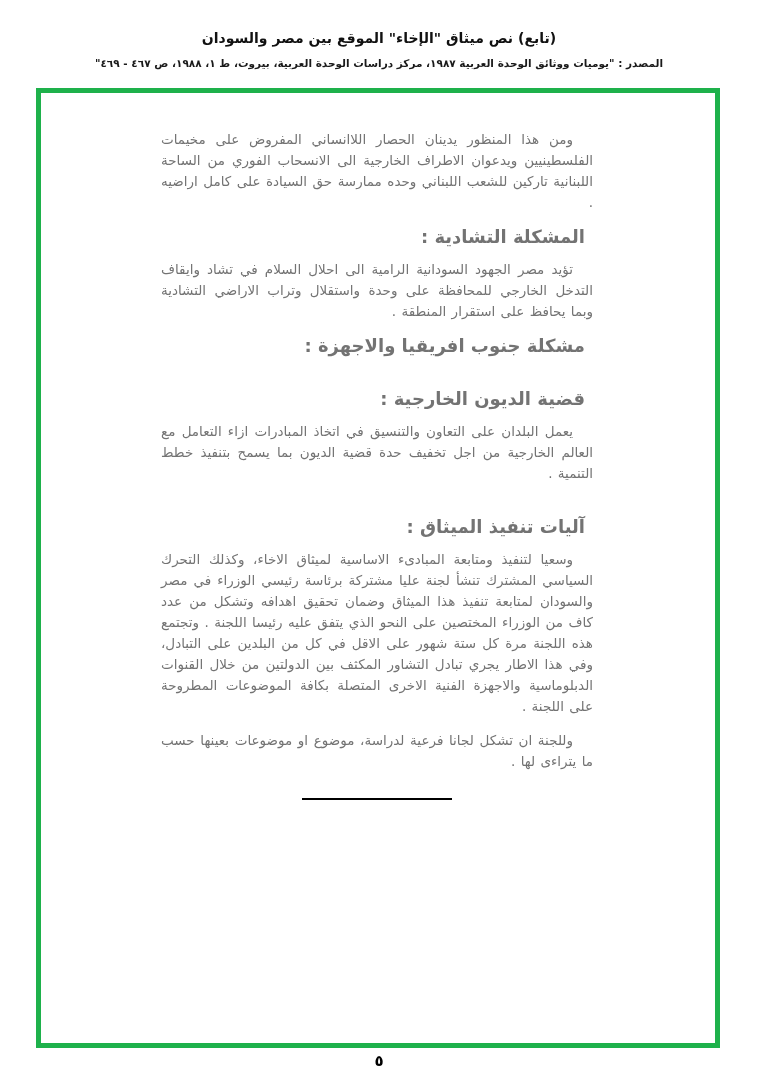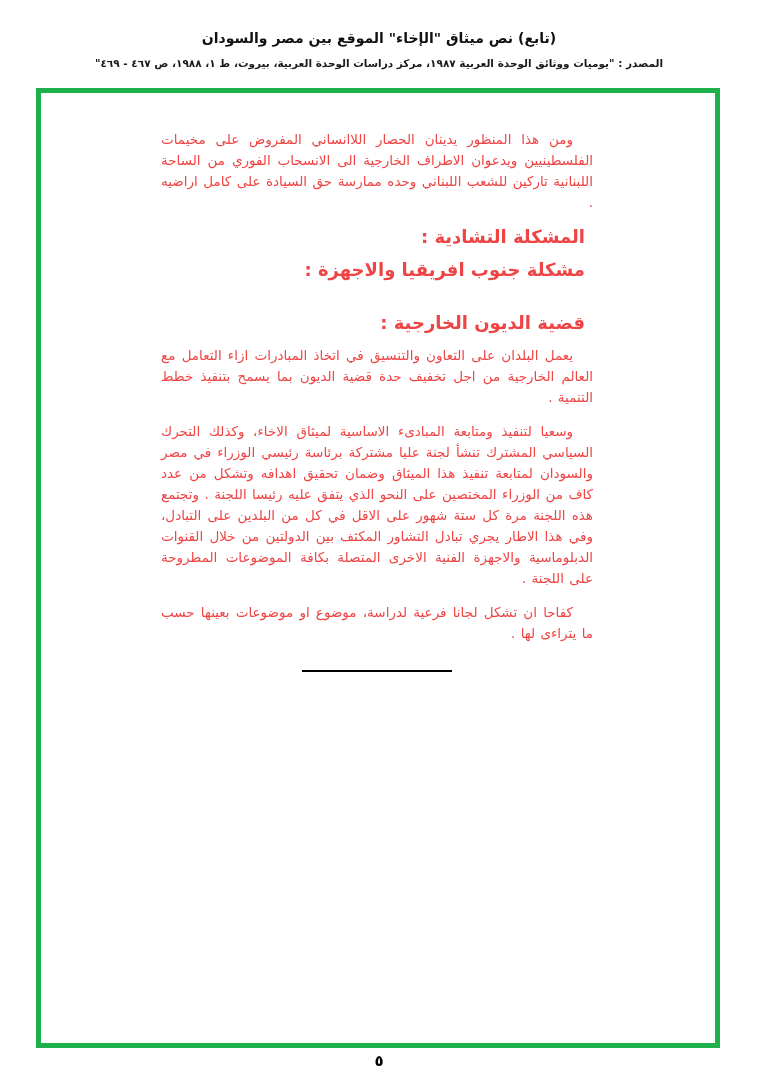--- a/index.html
+++ b/index.html
@@ -41,21 +41,21 @@
     bottom: 30px;
     border: 5px solid #1eb14b;
     background: #ffffff;
   }
 
   .content {
     height: 100%;
     padding: 36px 122px 0 120px;
     direction: rtl;
     text-align: justify;
-    color: #ef4444;
+    color: #737373;
     overflow: hidden;
   }
 
   .content p {
     font-size: 13.5px;
     line-height: 21px;
     text-indent: 20px;
     margin-bottom: 13px;
     word-spacing: 1px;
   }
@@ -95,32 +95,34 @@
     <div class="doc-source">المصدر : "يوميات ووثائق الوحدة العربية ١٩٨٧، مركز دراسات الوحدة العربية، بيروت، ط ١، ١٩٨٨، ص ٤٦٧ - ٤٦٩"</div>
   </header>
 
   <div class="green-frame" style="border-color: rgb(30, 177, 75);">
     <div class="content">
 
       <p>ومن هذا المنظور يدينان الحصار اللاانساني المفروض على مخيمات الفلسطينيين ويدعوان الاطراف الخارجية الى الانسحاب الفوري من الساحة اللبنانية تاركين للشعب اللبناني وحده ممارسة حق السيادة على كامل اراضيه .</p>
 
       <h3>المشكلة التشادية :</h3>
 
+      <p>تؤيد مصر الجهود السودانية الرامية الى احلال السلام في تشاد وايقاف التدخل الخارجي للمحافظة على وحدة واستقلال وتراب الاراضي التشادية وبما يحافظ على استقرار المنطقة .</p>
 
       <h3>مشكلة جنوب افريقيا والاجهزة :</h3>
 
 
       <h3 class="gap-lg">قضية الديون الخارجية :</h3>
 
       <p>يعمل البلدان على التعاون والتنسيق في اتخاذ المبادرات ازاء التعامل مع العالم الخارجية من اجل تخفيف حدة قضية الديون بما يسمح بتنفيذ خطط التنمية .</p>
 
+      <h3 class="gap-lg">آليات تنفيذ الميثاق :</h3>
 
       <p>وسعيا لتنفيذ ومتابعة المبادىء الاساسية لميثاق الاخاء، وكذلك التحرك السياسي المشترك تنشأ لجنة عليا مشتركة برئاسة رئيسي الوزراء في مصر والسودان لمتابعة تنفيذ هذا الميثاق وضمان تحقيق اهدافه وتشكل من عدد كاف من الوزراء المختصين على النحو الذي يتفق عليه رئيسا اللجنة . وتجتمع هذه اللجنة مرة كل ستة شهور على الاقل في كل من البلدين على التبادل، وفي هذا الاطار يجري تبادل التشاور المكثف بين الدولتين من خلال القنوات الدبلوماسية والاجهزة الفنية الاخرى المتصلة بكافة الموضوعات المطروحة على اللجنة .</p>
 
-      <p>كفاحا ان تشكل لجانا فرعية لدراسة، موضوع او موضوعات بعينها حسب ما يتراءى لها .</p>
+      <p>وللجنة ان تشكل لجانا فرعية لدراسة، موضوع او موضوعات بعينها حسب ما يتراءى لها .</p>
 
       <div class="end-rule"></div>
 
     </div>
   </div>
 
   <div class="page-number">٥</div>
 
 </div>
 

